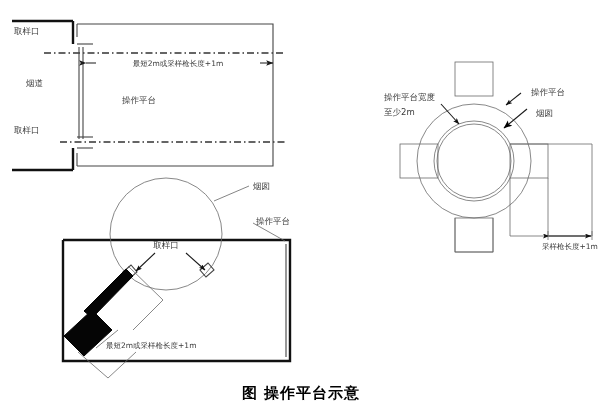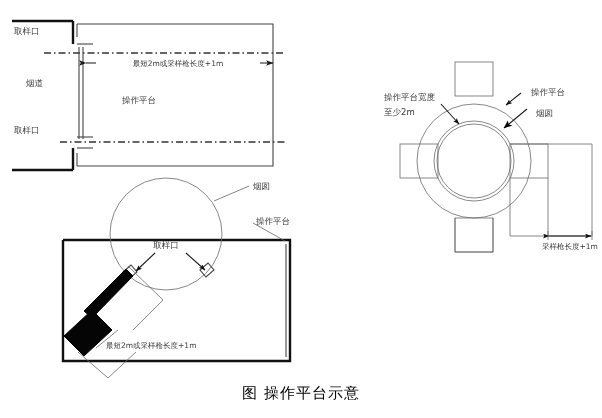--- a/index.html
+++ b/index.html
@@ -22,21 +22,21 @@
     left: 0;
     top: 0;
   }
   .cap {
     position: absolute;
     left: 0;
     top: 384px;
     width: 602px;
     text-align: center;
     font-family: "DejaVu Sans", "Liberation Sans", sans-serif;
-    font-weight: normal;
+    font-weight: bold;
     font-size: 15px;
     color: #000000;
     letter-spacing: 1px;
   }
   text {
     font-family: "DejaVu Sans", "Liberation Sans", sans-serif;
     fill: #2b2b2b;
   }
   .lbl {
     font-size: 8.5px;

